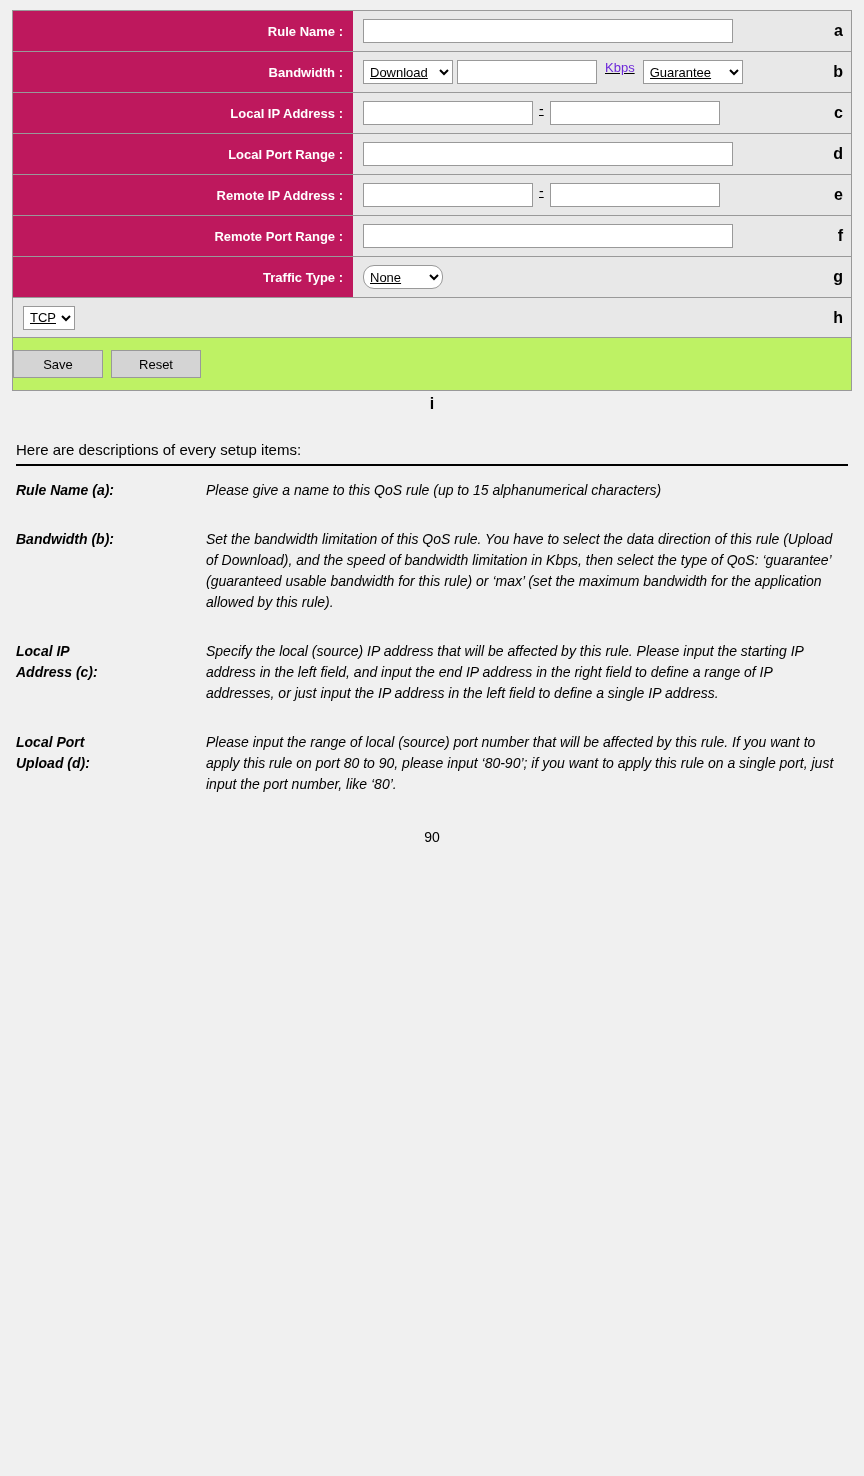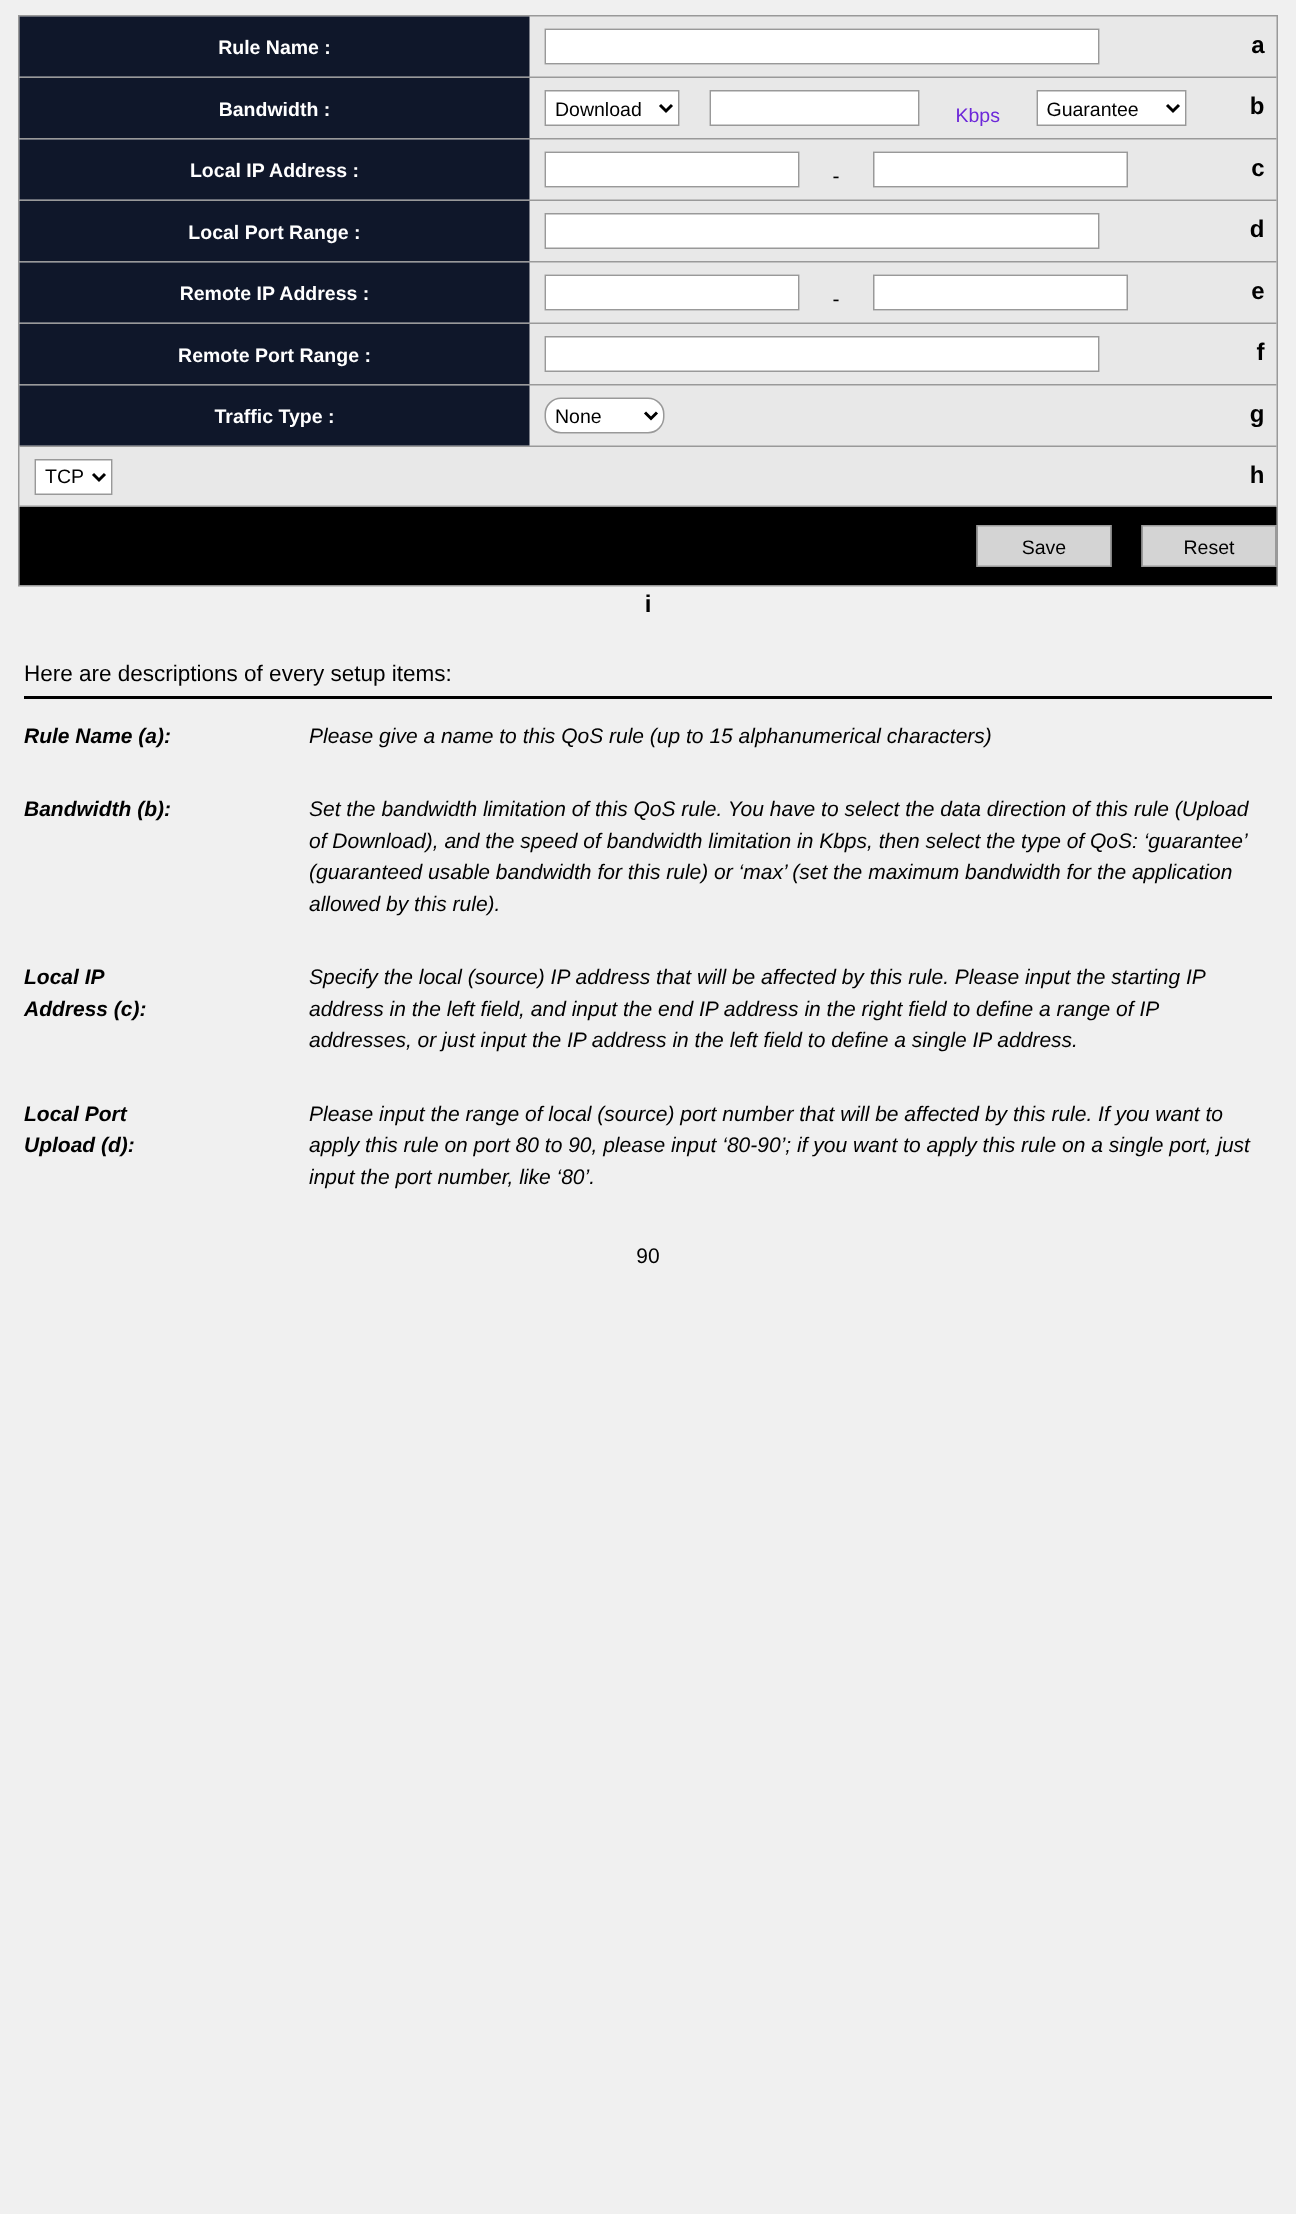--- a/index.html
+++ b/index.html
@@ -25,38 +25,39 @@
       border-bottom: 1px solid #999;
       min-height: 40px;
     }
 
     .form-row:last-child {
       border-bottom: none;
     }
 
     .label-cell {
       width: 340px;
-      background: #0f172a;
+      background: #be185d;
       color: #fff;
       font-weight: bold;
       text-align: right;
       padding: 8px 10px;
       min-height: 40px;
       display: flex;
       align-items: center;
-      justify-content: center;
+      justify-content: flex-end;
       font-size: 13px;
     }
 
     .input-cell {
       flex: 1;
       padding: 6px 10px;
       display: flex;
-      align-items: flex-end;
-      gap: 20px;
+      align-items: flex-start;
+      gap: 4px;
+      text-decoration: underline;
     }
 
     .row-letter {
       margin-left: auto;
       font-size: 16px;
       font-weight: bold;
       color: #000;
       padding-right: 8px;
       min-width: 20px;
       text-align: right;
@@ -113,24 +114,24 @@
       width: 80px;
       border-radius: 11px;
     }
 
     .select-protocol {
       width: 52px;
     }
 
     .button-row {
       display: flex;
-      justify-content: flex-end;
-      gap: 20px;
+      justify-content: flex-start;
+      gap: 8px;
       padding: 12px 0;
-      background: #000000;
+      background: #bef264;
     }
 
     button {
       width: 90px;
       height: 28px;
       border: 1px solid #999;
       background: #d4d4d4;
       font-size: 13px;
       cursor: pointer;
     }

